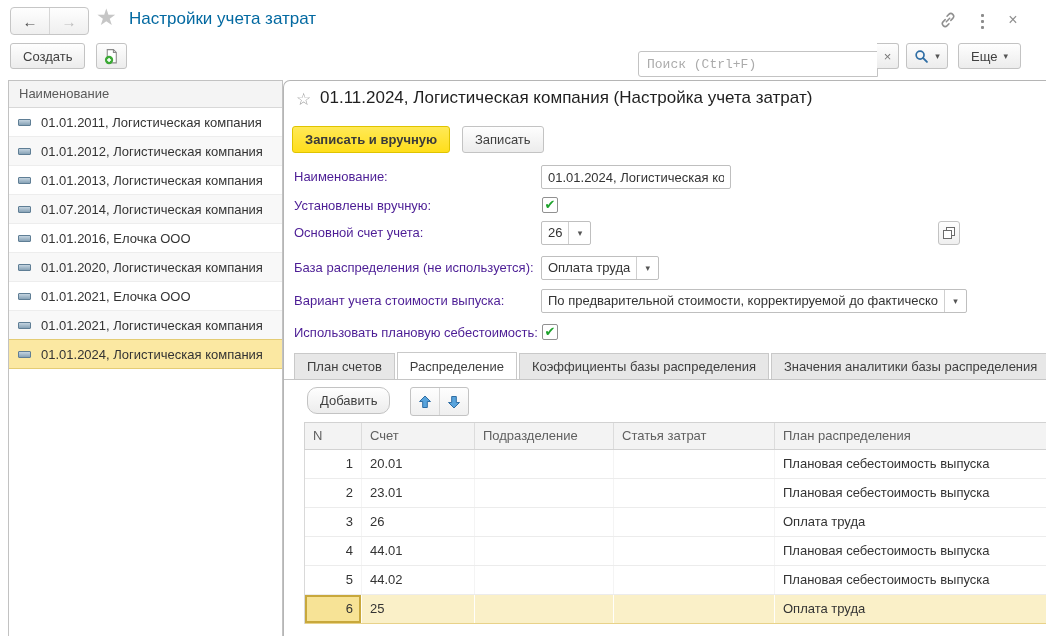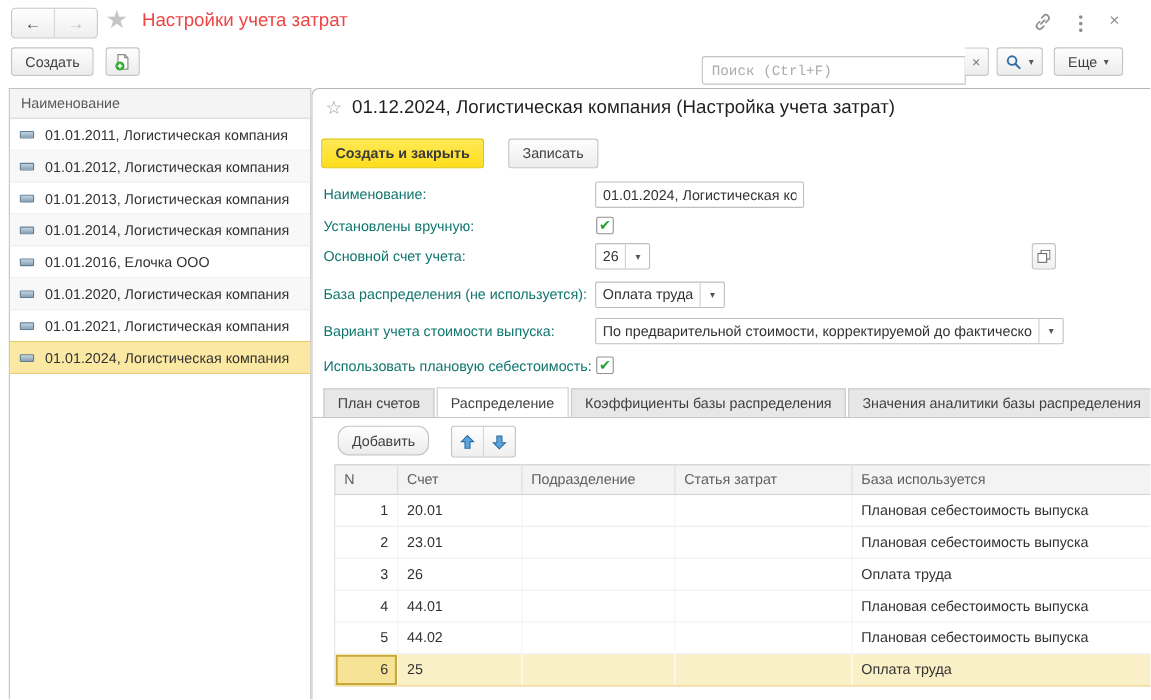--- a/index.html
+++ b/index.html
@@ -21,21 +21,21 @@
   #nav-group{
     position:absolute;left:10px;top:7px;height:26px;display:flex;
     border:1px solid #C6C6C6;border-radius:4px;overflow:hidden;
     background:linear-gradient(#FEFEFE,#EFEFEF);
   }
   #nav-group .navbtn{width:38px;display:flex;align-items:center;justify-content:center;font-size:15px;font-weight:bold;}
   #nav-group .navbtn + .navbtn{border-left:1px solid #D6D6D6;}
   #nav-back{color:#4A4A4A;}
   #nav-fwd{color:#BDBDBD;}
   #fav-star{position:absolute;left:96px;top:4px;font-size:23px;color:#C6C6C6;}
-  #window-title{position:absolute;left:129px;top:9px;font-size:17px;color:#ef4444;}
+  #window-title{position:absolute;left:129px;top:9px;font-size:17px;color:#0369a1;}
   .winicon{position:absolute;top:10px;width:20px;height:20px;display:flex;align-items:center;justify-content:center;color:#8F8F8F;}
   #icon-link{left:938px;}
   #icon-more{left:972px;}
   #icon-close{left:1003px;font-size:16px;}
   .dots3{width:3px;height:3px;background:#8C8C8C;border-radius:1px;
          box-shadow:0 6px 0 #8C8C8C,0 12px 0 #8C8C8C;margin-top:-10px;}
   
   #btn-create{left:10px;top:43px;}
   #btn-copy{left:96px;top:43px;width:31px;padding:0;}
   #search-input{
@@ -74,21 +74,21 @@
     position:absolute;left:283px;top:80px;right:0;bottom:0;background:#fff;
     border-left:1px solid #B5B5B5;border-top:1px solid #B5B5B5;border-top-left-radius:7px;
   }
   #form-star{position:absolute;left:12px;top:8px;font-size:17px;color:#9E9E9E;}
   #form-title{position:absolute;left:36px;top:7px;font-size:17px;color:#1F1F1F;white-space:nowrap;}
   #btn-save-close{
     left:8px;top:45px;height:27px;font-weight:bold;color:#3A3A3A;
     background:linear-gradient(#FFE956,#FFDE1B);border-color:#DFC400;
   }
   #btn-save{left:178px;top:45px;height:27px;}
-  .field-label{position:absolute;left:10px;color:#0f766e;line-height:24px;white-space:nowrap;}
+  .field-label{position:absolute;left:10px;color:#4c1d95;line-height:24px;white-space:nowrap;}
   .tinput{
     position:absolute;left:257px;height:24px;box-sizing:border-box;
     border:1px solid #BFBFBF;border-radius:2px;padding:0 6px;font-size:13px;
     font-family:inherit;color:#333;outline:none;
   }
   .combo{
     position:absolute;left:257px;height:24px;box-sizing:border-box;display:flex;
     border:1px solid #BFBFBF;border-radius:2px;background:#fff;
   }
   .combo-text{flex:1;line-height:22px;padding:0 6px;white-space:nowrap;overflow:hidden;}
@@ -220,46 +220,50 @@
       <div class="list-row">
         <span class="item-icon"></span>
         <span class="item-label">01.01.2012, Логистическая компания</span>
       </div>
       <div class="list-row">
         <span class="item-icon"></span>
         <span class="item-label">01.01.2013, Логистическая компания</span>
       </div>
       <div class="list-row">
         <span class="item-icon"></span>
-        <span class="item-label">01.01.2014, Логистическая компания</span>
+        <span class="item-label">01.07.2014, Логистическая компания</span>
       </div>
       <div class="list-row">
         <span class="item-icon"></span>
         <span class="item-label">01.01.2016, Елочка ООО</span>
       </div>
       <div class="list-row">
         <span class="item-icon"></span>
         <span class="item-label">01.01.2020, Логистическая компания</span>
+      </div>
+      <div class="list-row">
+        <span class="item-icon"></span>
+        <span class="item-label">01.01.2021, Елочка ООО</span>
       </div>
       <div class="list-row">
         <span class="item-icon"></span>
         <span class="item-label">01.01.2021, Логистическая компания</span>
       </div>
       <div class="list-row selected">
         <span class="item-icon"></span>
         <span class="item-label">01.01.2024, Логистическая компания</span>
       </div>
     </div>
 </div>
 
 <div id="form-panel">
   <div id="form-star">☆</div>
-  <div id="form-title">01.12.2024, Логистическая компания (Настройка учета затрат)</div>
-
-  <div class="btn" id="btn-save-close">Создать и закрыть</div>
+  <div id="form-title">01.11.2024, Логистическая компания (Настройка учета затрат)</div>
+
+  <div class="btn" id="btn-save-close">Записать и вручную</div>
   <div class="btn" id="btn-save">Записать</div>
 
   <div class="field-label row-name">Наименование:</div>
   <input class="tinput row-name" style="top: 84px;" value="01.01.2024, Логистическая компания">
 
   <div class="field-label row-manual">Установлены вручную:</div>
   <span class="checkbox" style="top:116px;">
     <span class="check-glyph">✔</span>
   </span>
 
@@ -318,21 +322,21 @@
       </span>
     </div>
   </div>
 
   <div id="grid">
     <div id="grid-header">
         <div class="gcell c0">N</div>
         <div class="gcell c1">Счет</div>
         <div class="gcell c2">Подразделение</div>
         <div class="gcell c3">Статья затрат</div>
-        <div class="gcell c4">База используется</div>
+        <div class="gcell c4">План распределения</div>
       </div>
     <div id="grid-body">
         <div class="grow">
           <div class="gcell c0 num">1</div>
           <div class="gcell c1">20.01</div>
           <div class="gcell c2"></div>
           <div class="gcell c3"></div>
           <div class="gcell c4">Плановая себестоимость выпуска</div>
         </div>
         <div class="grow">

